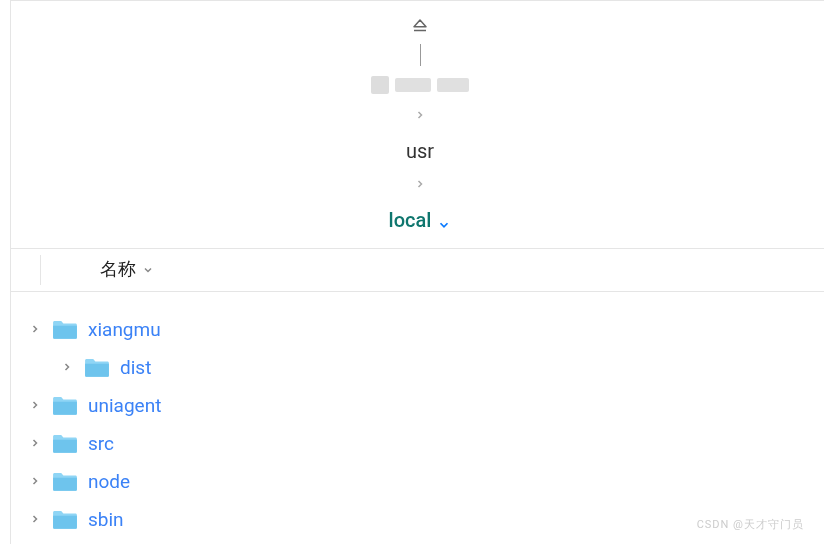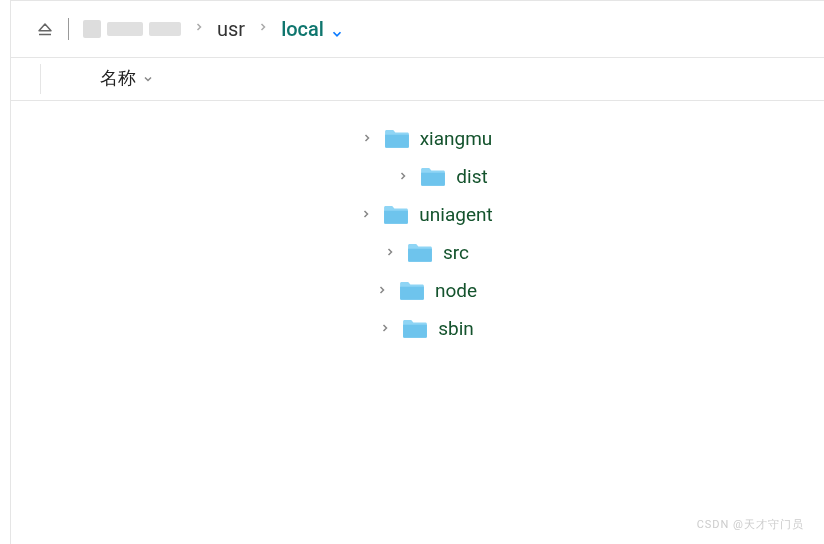--- a/index.html
+++ b/index.html
@@ -30,20 +30,21 @@
       bottom: 0;
       width: 1px;
       background: #e5e5e5;
     }
     .breadcrumb {
       display: flex;
       align-items: center;
       padding: 16px 20px 16px 36px;
       gap: 10px;
       font-size: 20px;
+      flex-direction: column;
     }
     .eject-icon {
       width: 18px;
       height: 18px;
     }
     .eject-icon svg {
       width: 100%;
       height: 100%;
     }
     .divider-vert {
@@ -108,23 +109,22 @@
       gap: 6px;
     }
     .tree {
       padding: 18px 0 0 24px;
     }
     .tree-row {
       display: flex;
       align-items: center;
       height: 38px;
       font-size: 19px;
-      color: #14532d;
+      color: #3b82f6;
       position: relative;
-      justify-content: center;
     }
     .tree-row.highlighted {
       position: relative;
     }
     .highlight-box {
       position: absolute;
       left: -4px;
       top: -2px;
       width: 210px;
       height: 42px;

